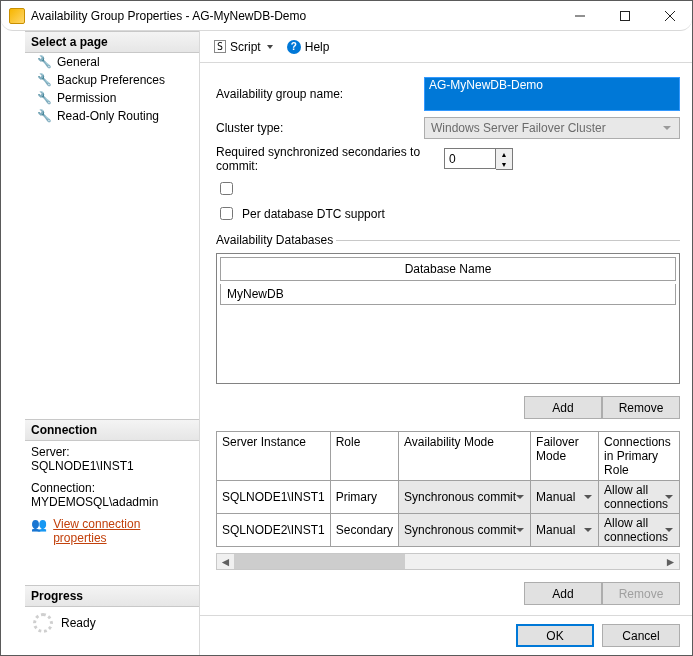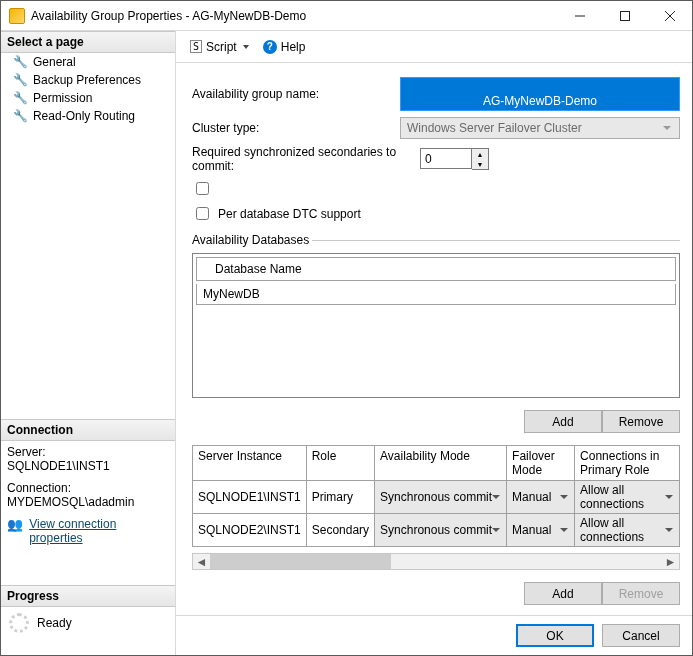--- a/index.html
+++ b/index.html
@@ -1,56 +1,56 @@
 <!DOCTYPE html>
 <html><head>
 <meta charset="utf-8">
 <style>
   * { box-sizing: border-box; font-family: "Segoe UI", Tahoma, sans-serif; font-size: 12px; }
   html, body { margin: 0; padding: 0; }
   .window { width: 693px; height: 656px; border: 1px solid #5a5a5a; background: #fff; display: flex; flex-direction: column; }
-  .titlebar { height: 30px; display: flex; align-items: center; padding-left: 8px; border-bottom: 1px solid #d9d9d9; }
+  .titlebar { height: 30px; display: flex; align-items: center; padding-left: 8px; border-bottom: 1px solid #d9d9d9; border-radius: 12px; }
   .titlebar-icon { width: 16px; height: 16px; margin-right: 6px; background: linear-gradient(135deg,#f7b500 0%,#ffd76a 100%); border:1px solid #c98f00; border-radius:2px; position:relative;}
   .titlebar-title { flex: 1; }
   .win-btn { width: 45px; height: 29px; display: flex; align-items: center; justify-content: center; }
   .win-btn svg { width: 10px; height: 10px; stroke: #222; stroke-width: 1; fill: none; }
   .body { flex: 1; display: flex; min-height: 0; }
-  .sidebar { width: 175px; background: #fff; border-right: 1px solid #d9d9d9; display: flex; flex-direction: column; }
+  .sidebar { width: 175px; background: #fff; border-right: 1px solid #d9d9d9; display: flex; flex-direction: column; margin-left: 24px; }
   .side-head { background: linear-gradient(#f4f4f4,#e6e6e6); padding: 3px 6px; font-weight: bold; border-bottom: 1px solid #c8c8c8; border-top: 1px solid #c8c8c8;}
   .side-content { flex:1; overflow:auto; }
   .nav-item { display: flex; align-items: center; gap: 5px; padding: 2px 6px 2px 12px; color: #000; }
   .nav-item .nicon { color:#555; }
   .conn-block { padding: 4px 6px; font-size:12px; }
-  .link { color: #0c4a6e; text-decoration: underline; }
+  .link { color: #c2410c; text-decoration: underline; }
   .conn-row { display:flex; align-items:flex-start; gap:6px; margin-top:8px;}
   .progress-row { display:flex; align-items:center; gap:8px; padding:6px 8px 22px 8px;}
   .spinner { width:20px; height:20px; border:3px dotted #cfcfcf; border-radius:50%; }
 
   .main { flex: 1; display: flex; flex-direction: column; min-width:0; }
   .toolbar { height: 32px; display: flex; align-items: center; gap: 6px; padding: 0 10px; border-bottom: 1px solid #d9d9d9;}
   .tb-btn { display:flex; align-items:center; gap:4px; padding:2px 4px;}
   .dd-caret { width:0; height:0; border-left:3px solid transparent; border-right:3px solid transparent; border-top:4px solid #444; margin-left:2px;}
   .help-icon { width:14px; height:14px; border-radius:50%; background:#0078d7; color:#fff; font-size:10px; font-weight:bold; display:flex; align-items:center; justify-content:center;}
   .content { flex:1; padding: 14px 12px 4px 16px; overflow:hidden; display:flex; flex-direction:column; gap:6px;}
   .form-row { display:flex; align-items:center; }
   .form-label { width: 208px; }
-  .txt { border:1px solid #7a7a7a; padding:16px 4px; height:34px;text-align:center; }
+  .txt { border:1px solid #7a7a7a; padding:0 4px; height:34px; }
   .txt.sel { background:#0078d7; color:#fff; border:1px solid #3399ff;}
   .combo { flex:1; height:22px; background:#e8e8e8; border:1px solid #adadad; color:#6b6b6b; display:flex; align-items:center; padding:0 6px; position:relative;}
   .combo::after { content:""; position:absolute; right:8px; top:8px; width:0;height:0;border-left:4px solid transparent;border-right:4px solid transparent;border-top:4px solid #9a9a9a;}
   .spin { display:flex; }
   .spin input { width:52px; height:21px; border:1px solid #7a7a7a; padding:0 4px;}
   .spin .btns { display:flex; flex-direction:column; border:1px solid #7a7a7a; border-left:0;}
   .spin .btns div{ width:16px; height:10px; font-size:7px; display:flex; align-items:center; justify-content:center; background:#efefef;}
   .check-row { display:flex; align-items:center; gap:6px; margin-left:0;}
   .check-row input { width:13px; height:13px; }
   .disabled { color:#9a9a9a; }
   .group-label { display:flex; align-items:center; gap:3px; margin-top:4px;}
   .group-label .line { flex:1; height:1px; background:#c8c8c8; }
-  .grid-head { background:#fff; border-bottom:1px solid #a8a8a8; padding:4px 18px;}
+  .grid-head { background:#fff; border-bottom:1px solid #a8a8a8; padding:4px 18px;text-align:center;}
   .grid-row { border-bottom:1px solid #e5e5e5; padding:3px 6px; }
   .db-area { border:1px solid #828282; height:160px; }
   .btn-row { display:flex; justify-content:flex-end; gap:0; padding:6px 0;}
   .btn { width:78px; height:23px; border:1px solid #adadad; background:#e1e1e1; display:flex; align-items:center; justify-content:center;}
   .btn.disabled { color:#a0a0a0; }
   .btn.primary { border:2px solid #0078d7; background:#e1e1e1;margin-left:24px;}
   .replica-table { border:1px solid #828282; width:100%; border-collapse:collapse;padding-left:20px; }
   .replica-table th { background:#fff; border:1px solid #a0a0a0; font-weight:normal; text-align:left; padding:3px 5px; vertical-align:top; height:34px;}
   .replica-table td { border:1px solid #a0a0a0; padding:2px 5px; height:24px; background:#fff;}
   .dd-cell { background:#e8e8e8 !important; position:relative;}

